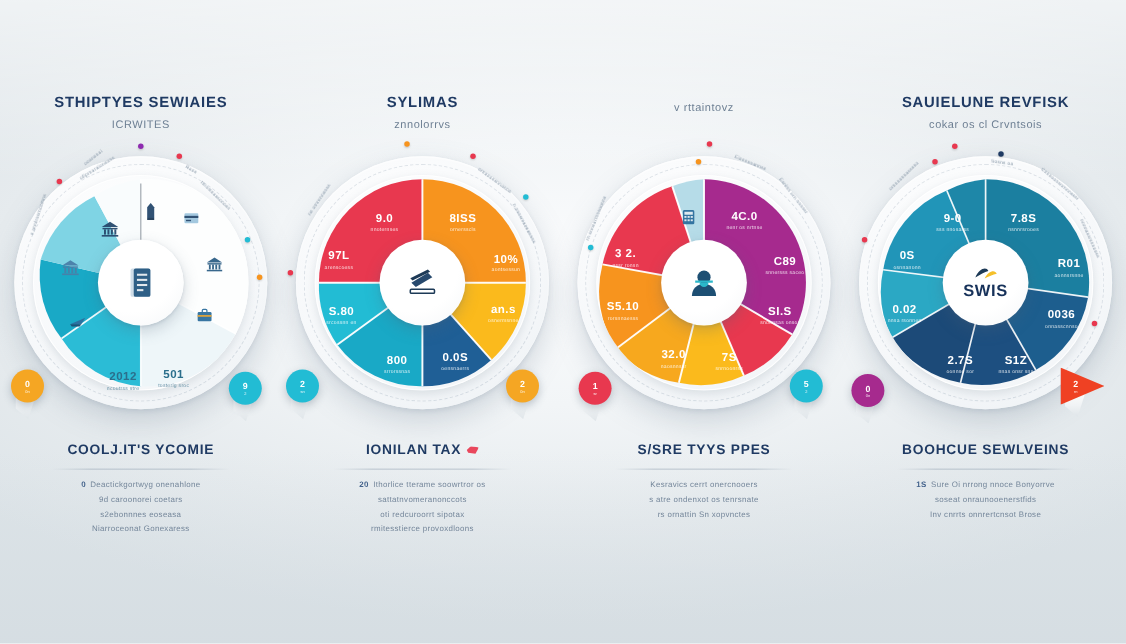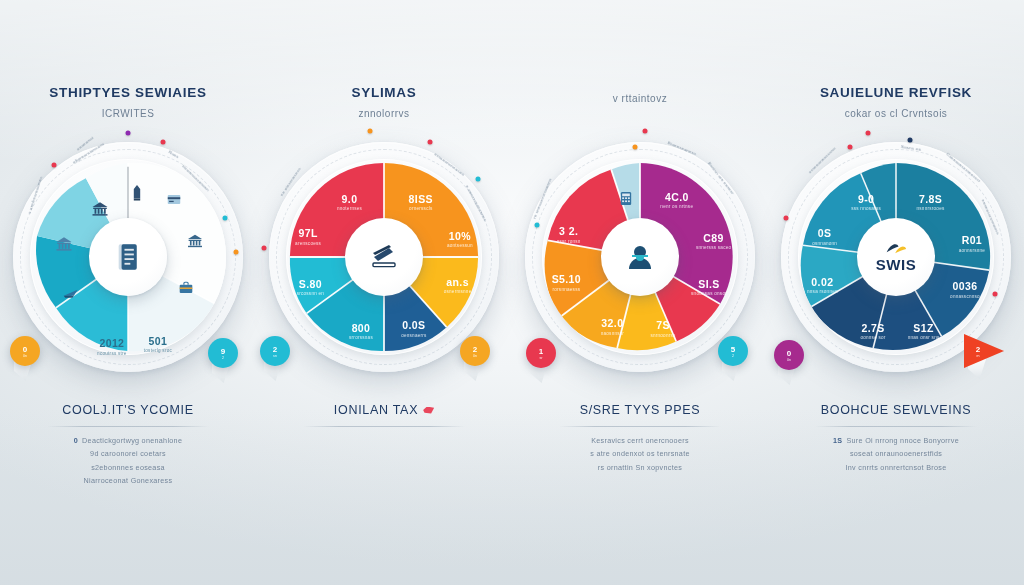--- a/index.html
+++ b/index.html
@@ -224,21 +224,21 @@
   
   .p-foot {
     position: absolute;
     top: 400px;
     left: 0; right: 0;
     padding: 0 24px;
     text-align: center;
   }
   .f-title {
     font-size: 12.5px;
-    font-weight: normal;
+    font-weight: bold;
     letter-spacing: 0.7px;
     color: #1f3a63;
     filter: blur(0.28px);
     display: inline-flex;
     align-items: center;
     gap: 5px;
     justify-content: center;
   }
   .f-rule {
     margin: 8px auto 7px;
@@ -519,20 +519,26 @@
         <span class="pin-cap">0n</span>
       </div>
     </div>
 
     <div class="p-foot">
       <div class="f-title">
         <span>IONILAN TAX</span>
         <span class="f-badge"></span>
       </div>
       <div class="f-rule"></div>
+      <div class="f-lines">
+        <span class="f-line first"><span class="f-marker">20</span><span>Ithorlice tterame soowrtror os</span></span>
+        <span class="f-line">sattatnvomeranonccots</span>
+        <span class="f-line">oti redcuroorrt sipotax</span>
+        <span class="f-line">rmitesstierce provoxdloons</span>
+      </div>
     </div>
   </div>
 
   <div class="panel">
     <div class="p-head">
       <div class="p-sub">v rttaintovz</div>
     </div>
 
     <div class="wheel-wrap">
       <div class="rim-outer"></div>

